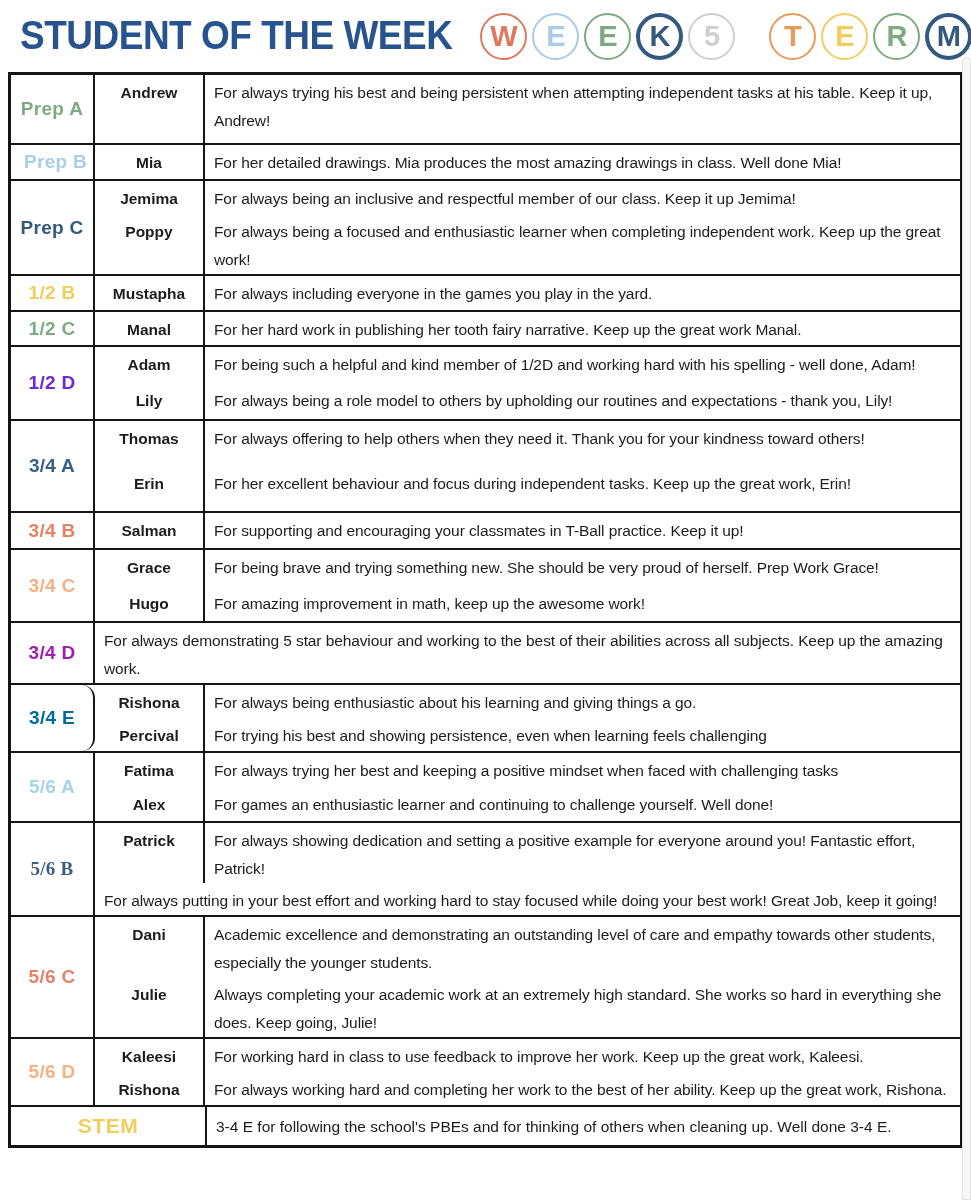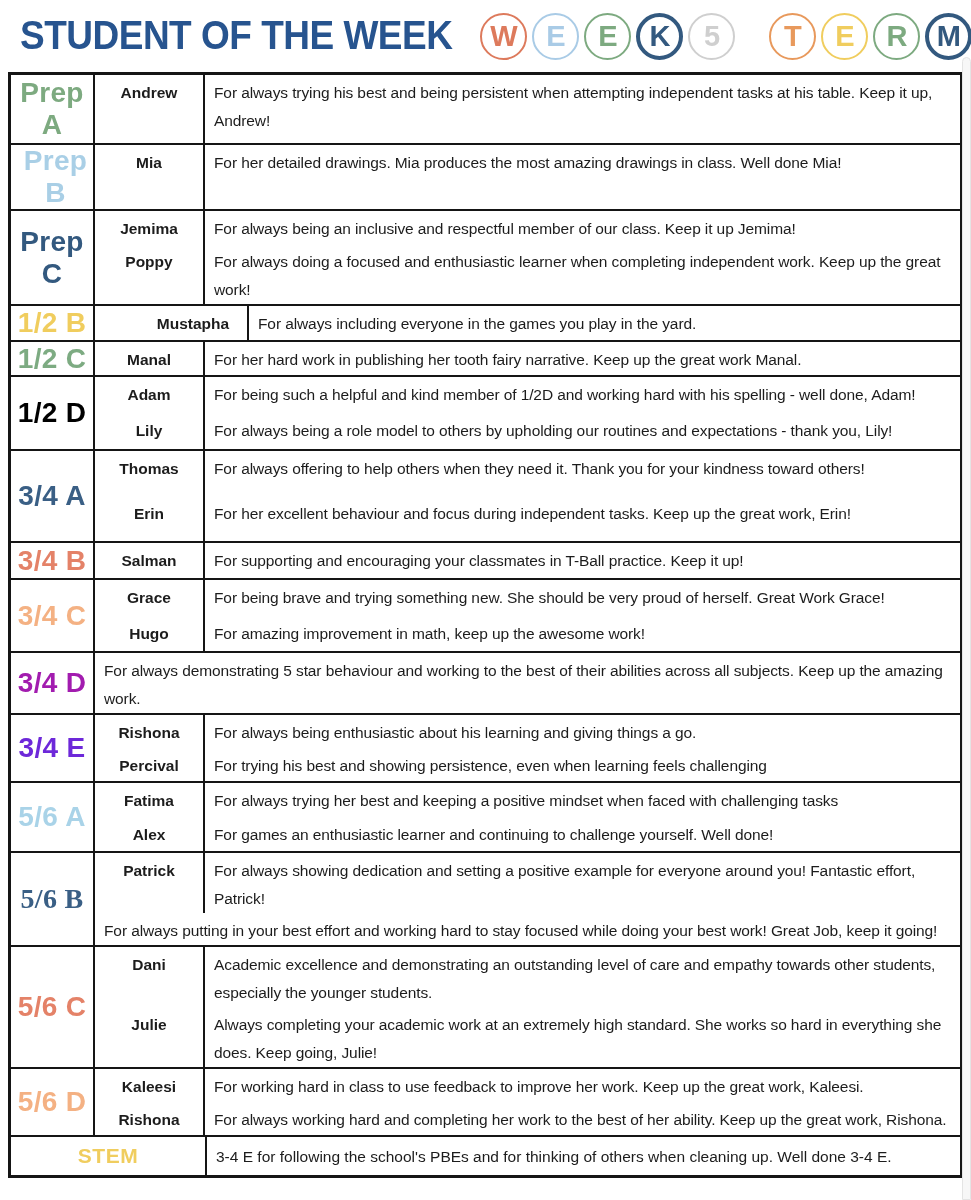--- a/index.html
+++ b/index.html
@@ -34,21 +34,21 @@
   .board {
     position:absolute; left:8px; top:72px; width:955px;
     border:3px solid #151515; background:#fff;
   }
   .row { display:flex; }
   .row + .row { border-top:2px solid #151515; }
 
   .class-cell {
     width:84px; flex:0 0 84px; border-right:2px solid #151515;
     display:flex; align-items:center; justify-content:center;
-    font-weight:800; font-size:28px; letter-spacing:0.3px; text-align:center;
+    font-weight:800; font-size:19px; letter-spacing:0.3px; text-align:center;
   }
   .row-content { flex:1; display:flex; flex-direction:column; }
   .subrow { flex:1; display:flex; }
   .name-cell {
     width:110px; flex:0 0 110px; border-right:2px solid #151515;
     display:flex; justify-content:center; align-items:flex-start;
     padding:5px 4px 2px; text-align:center;
     font-weight:700; font-size:15.5px; line-height:26px;
   }
   .award-cell {
@@ -116,44 +116,44 @@
   </div>
       <div class="row" style="min-height: 74px;">
     <div class="class-cell" style="color: rgb(51, 89, 127);">Prep C</div>
     <div class="row-content">
           <div class="subrow">
     <div class="name-cell">Jemima</div>
     <div class="award-cell">For always being an inclusive and respectful member of our class. Keep it up Jemima!</div>
   </div>
           <div class="subrow">
     <div class="name-cell">Poppy</div>
-    <div class="award-cell">For always doing a focused and enthusiastic learner when completing independent work. Keep up the great work!</div>
-  </div>
-        </div>
-  </div>
-      <div class="row" style="min-height: 36px; gap: 44px;">
+    <div class="award-cell">For always being a focused and enthusiastic learner when completing independent work. Keep up the great work!</div>
+  </div>
+        </div>
+  </div>
+      <div class="row" style="min-height: 36px;">
     <div class="class-cell" style="color: rgb(240, 205, 94);">1/2 B</div>
     <div class="row-content">
           <div class="subrow">
     <div class="name-cell">Mustapha</div>
     <div class="award-cell">For always including everyone in the games you play in the yard.</div>
   </div>
         </div>
   </div>
       <div class="row" style="min-height: 35px;">
     <div class="class-cell" style="color: rgb(125, 171, 130);">1/2 C</div>
     <div class="row-content">
           <div class="subrow">
     <div class="name-cell">Manal</div>
     <div class="award-cell">For her hard work in publishing her tooth fairy narrative. Keep up the great work Manal.</div>
   </div>
         </div>
   </div>
       <div class="row" style="min-height: 74px;">
-    <div class="class-cell" style="color: #000000;">1/2 D</div>
+    <div class="class-cell" style="color: #6d28d9;">1/2 D</div>
     <div class="row-content">
           <div class="subrow">
     <div class="name-cell">Adam</div>
     <div class="award-cell">For being such a helpful and kind member of 1/2D and working hard with his spelling - well done, Adam!</div>
   </div>
           <div class="subrow">
     <div class="name-cell">Lily</div>
     <div class="award-cell">For always being a role model to others by upholding our routines and expectations - thank you, Lily!</div>
   </div>
         </div>
@@ -178,38 +178,38 @@
     <div class="name-cell">Salman</div>
     <div class="award-cell">For supporting and encouraging your classmates in T-Ball practice. Keep it up!</div>
   </div>
         </div>
   </div>
       <div class="row" style="min-height: 73px;">
     <div class="class-cell" style="color: rgb(244, 177, 131);">3/4 C</div>
     <div class="row-content">
           <div class="subrow">
     <div class="name-cell">Grace</div>
-    <div class="award-cell">For being brave and trying something new. She should be very proud of herself. Great Work Grace!</div>
+    <div class="award-cell">For being brave and trying something new. She should be very proud of herself. Prep Work Grace!</div>
   </div>
           <div class="subrow">
     <div class="name-cell">Hugo</div>
     <div class="award-cell">For amazing improvement in math, keep up the awesome work!</div>
   </div>
         </div>
   </div>
       <div class="row" style="min-height: 61px;">
     <div class="class-cell" style="color: #a21caf;">3/4 D</div>
     <div class="row-content">
           <div class="subrow">
     <div class="award-cell">For always demonstrating 5 star behaviour and working to the best of their abilities across all subjects. Keep up the amazing work.</div>
   </div>
         </div>
   </div>
       <div class="row" style="min-height: 65px;">
-    <div class="class-cell" style="color: #6d28d9;">3/4 E</div>
+    <div class="class-cell" style="color: #0369a1; border-radius: 13px;">3/4 E</div>
     <div class="row-content">
           <div class="subrow">
     <div class="name-cell">Rishona</div>
     <div class="award-cell">For always being enthusiastic about his learning and giving things a go.</div>
   </div>
           <div class="subrow">
     <div class="name-cell">Percival</div>
     <div class="award-cell">For trying his best and showing persistence, even when learning feels challenging</div>
   </div>
         </div>

